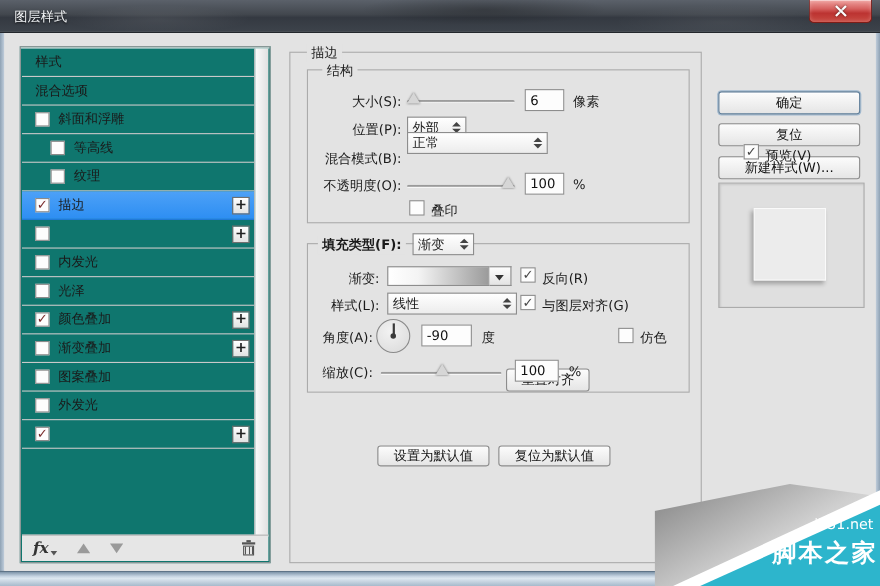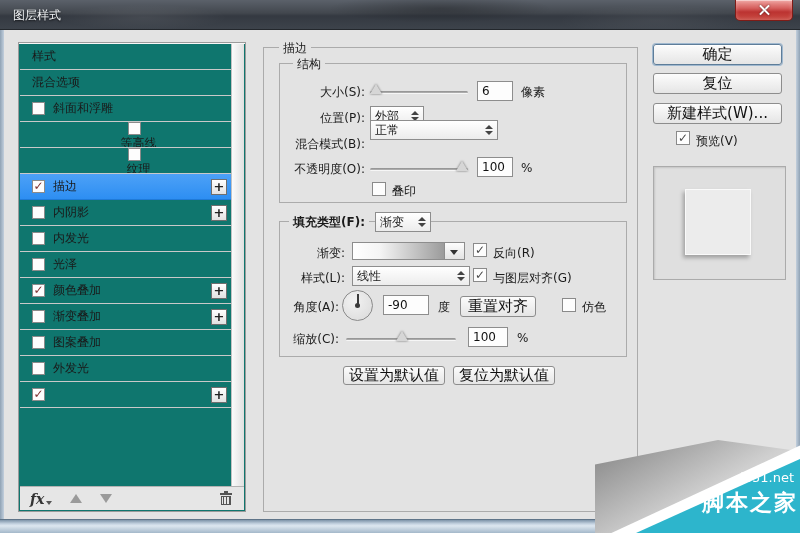--- a/index.html
+++ b/index.html
@@ -35,21 +35,21 @@
 
   
   .sidebar { position:absolute; left:18px; top:42px; width:228px; height:470px;
     border:1px solid #9b9b9b; background:#0f766e; box-shadow:inset 0 1px 0 #f7f7f7; }
   .side-list { position:absolute; left:1px; top:1px; right:14px; }
   .scroll-track { position:absolute; right:1px; top:1px; width:13px; height:444px;
     background:linear-gradient(to right,#fbfbfb,#e0e0e0); border-left:1px solid #c2c2c2; }
   .side-row { position:relative; height:26px; display:flex; align-items:center; padding-left:12px;
     border-bottom:1px solid #c9c9c9; cursor:pointer; }
   .side-row.selected { background:linear-gradient(#4da1f7,#2d8ef2); border-bottom:1px solid #1f7ad8; }
-  .side-row.indent { padding-left:26px;flex-direction:column; }
+  .side-row.indent { padding-left:26px; }
   .side-row .cb { width:13px; height:13px; background:#fdfdfd; border:1px solid #8b8b8b; margin-right:8px;
     font-size:12px; line-height:11px; text-align:center; color:#7c2f2f; flex:0 0 auto; }
   .side-label { flex:1 1 auto; white-space:nowrap; overflow:hidden; }
   .plusbtn { position:absolute; right:4px; top:5px; width:16px; height:16px; border:1px solid #6f6f6f;
     background:linear-gradient(#ffffff,#e2e2e2); font-size:13px; font-weight:bold; line-height:14px; text-align:center; color:#222; }
   .side-footer { position:absolute; left:1px; right:1px; bottom:1px; height:24px;
     border-top:1px solid #b3b3b3; background:#e6e6e6; display:flex; align-items:center; }
   .fx-glyph { font-style:italic; font-weight:bold; font-family:"DejaVu Serif","Liberation Serif",serif;
     font-size:14px; color:#333; margin-left:10px; }
   .fx-caret { width:0; height:0; border-left:3px solid transparent; border-right:3px solid transparent;
@@ -80,22 +80,22 @@
   .spin .su { border-bottom:4px solid #444; margin-bottom:2px; }
   .spin .sd { border-top:4px solid #444; }
   .slider { position:absolute; height:3px; background:linear-gradient(#8e8e8e,#b5b5b5);
     border-bottom:1px solid #f6f6f6; border-radius:2px; }
   .thumb { position:absolute; top:-7px; width:0; height:0; border-left:6px solid transparent;
     border-right:6px solid transparent; border-bottom:10px solid #d6d6d6;
     filter:drop-shadow(0 0 1px #6b6b6b); cursor:pointer; }
   .checkbox { position:absolute; width:14px; height:14px; background:#fdfdfd; border:1px solid #8a8a8a;
     font-size:12px; line-height:12px; text-align:center; color:#4a4a4a; cursor:pointer; }
   .btn { position:absolute; background:linear-gradient(#fcfcfc,#e5e5e5); border:1px solid #8d8d8d;
-    border-radius:3px; text-align:right; font-size:15px; color:#111; cursor:pointer;
-    display:flex; align-items:center; justify-content:center; }
+    border-radius:3px; text-align:right; font-size:12px; color:#111; cursor:pointer;
+    display:flex; align-items:center; justify-content:center;margin-top:39px; }
   .btn.default { box-shadow:0 0 0 1px #9fb8cf, inset 0 1px 0 #fff; border-color:#5e7d99; }
   .gradient-swatch { position:absolute; height:18px; border:1px solid #8d8d8d;
     background:linear-gradient(to right,#ffffff 0%,#f4f4f4 30%,#9b9b9b 100%); cursor:pointer; }
   .swatch-arrow { position:absolute; width:20px; height:18px; border:1px solid #8d8d8d; border-left:none;
     background:linear-gradient(#fdfdfd,#e3e3e3); cursor:pointer; }
   .swatch-arrow::after { content:""; position:absolute; left:5px; top:7px; width:0; height:0;
     border-left:4px solid transparent; border-right:4px solid transparent; border-top:5px solid #333; }
   .dial { position:absolute; width:31px; height:31px; border-radius:50%; border:1px solid #8a8a8a;
     background:radial-gradient(circle at 40% 35%, #f2f2f2, #d9d9d9); cursor:pointer; }
   .dial .needle { position:absolute; left:14px; top:3px; width:2px; height:12px; background:#3a3a3a; }
@@ -153,21 +153,20 @@
           <span class="cb"></span>
           <span class="side-label">纹理</span>
         </div>
         <div class="side-row selected">
           <span class="cb">✓</span>
           <span class="side-label">描边</span>
           <span class="plusbtn">+</span>
         </div>
         <div class="side-row">
           <span class="cb"></span>
-          <span class="side-label">内阴影</span>
           <span class="plusbtn">+</span>
         </div>
         <div class="side-row">
           <span class="cb"></span>
           <span class="side-label">内发光</span>
         </div>
         <div class="side-row">
           <span class="cb"></span>
           <span class="side-label">光泽</span>
         </div>

